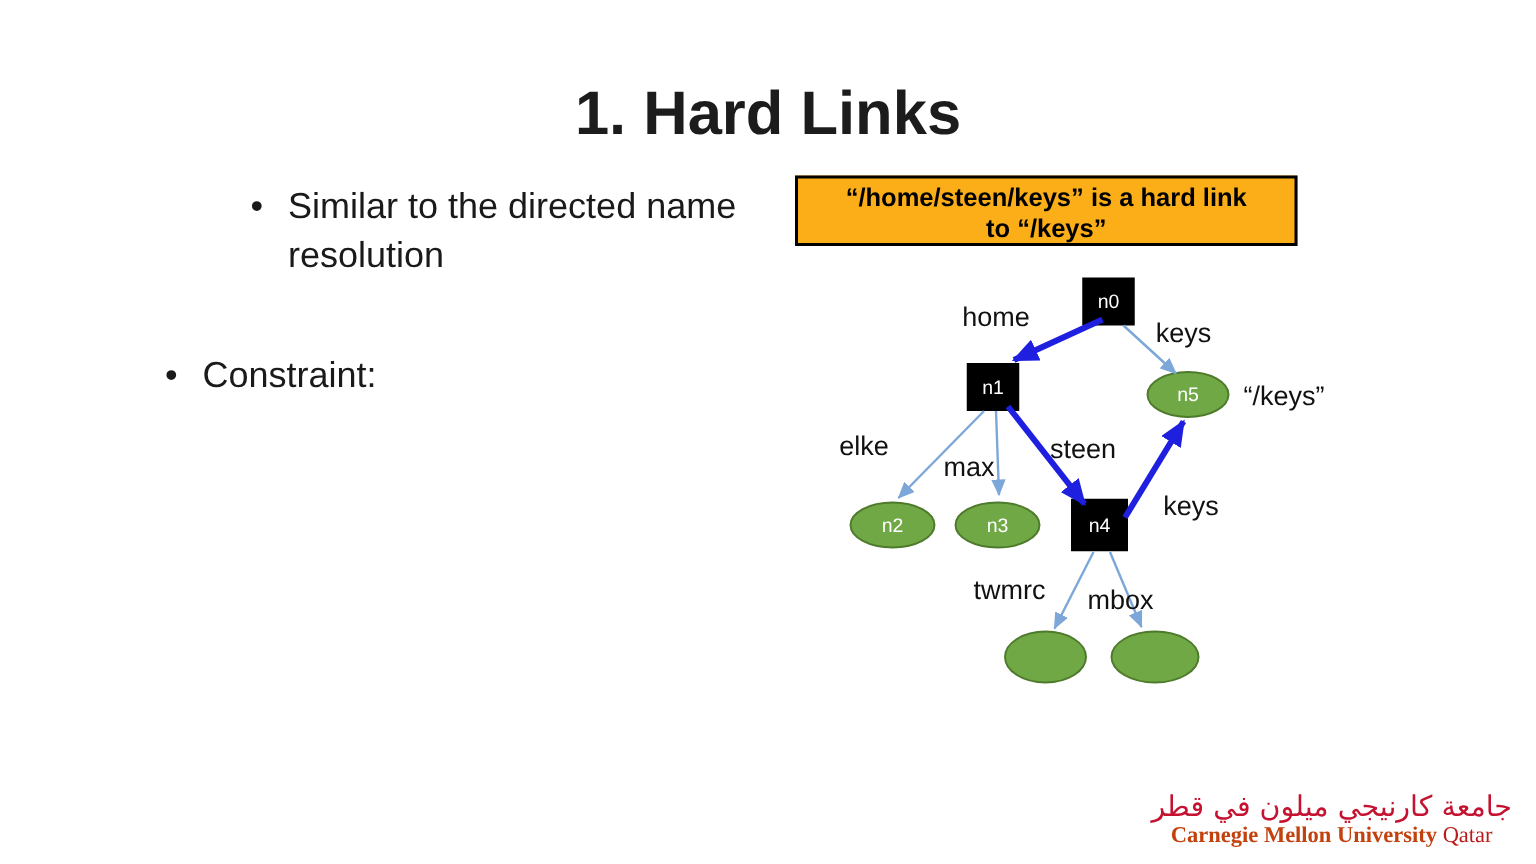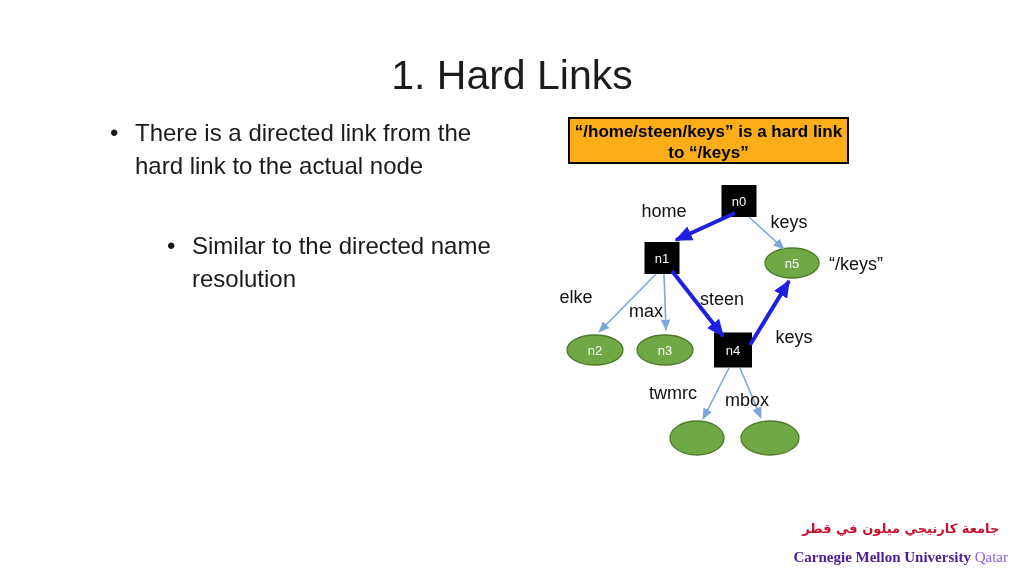--- a/index.html
+++ b/index.html
@@ -1,53 +1,50 @@
 <!DOCTYPE html>
 <html><head>
 <meta charset="utf-8">
 <style>
   html,body{margin:0;padding:0;background:#fff;}
   .slide{position:relative;width:1024px;height:576px;background:#ffffff;overflow:hidden;
          font-family:"Liberation Sans",sans-serif;color:#1a1a1a;}
   .title{position:absolute;top:52px;left:0;width:1024px;text-align:center;
-         font-size:41px;font-weight:400;color:#1c1c1c;}
+         font-size:41px;font-weight:700;color:#1c1c1c;}
   .bullets{position:absolute;left:108px;top:116px;width:462px;font-size:24px;line-height:33px;}
   .group{margin-bottom:47px;}
   .b{position:relative;white-space:pre-line;}
   .l1{padding-left:27px;}
   .l2{margin-left:57px;padding-left:27px;margin-top:5px;width:372px;}
   .l1::before,.l2::before{content:"\2022";position:absolute;left:2px;top:0;}
-  .callout{position:absolute;left:568px;top:117px;width:281px;height:47px;box-sizing:border-box;
+  .callout{position:absolute;left:530px;top:117px;width:335px;height:47px;box-sizing:border-box;
            border:2px solid #000;text-align:center;font-size:17px;line-height:21px;
            font-weight:600;white-space:pre-line;padding-top:2px;color:#000;}
   .diagram-svg{position:absolute;left:0;top:0;}
   .diagram-svg text{font-family:"Liberation Sans",sans-serif;}
   .logo{position:absolute;right:16px;bottom:11px;text-align:center;line-height:1;}
-  .logo-arabic{font-size:13px;font-weight:700;margin-bottom:15px;
+  .logo-arabic{font-size:19px;font-weight:400;margin-bottom:2px;
                font-family:"DejaVu Sans",sans-serif;}
   .logo-en{font-size:15px;font-family:"Liberation Serif",serif;white-space:nowrap;}
   .logo-university{font-weight:700;}
 </style>
 </head>
 <body>
 
 <div class="slide">
 
   <div class="title">1. Hard Links</div>
 
   <div class="bullets">
     <div class="group">
-      <div class="b l1">There is a directed link from the
-hard link to the actual node</div>
-    </div>
-    <div class="group">
       <div class="b l2">Similar to the directed name
 resolution</div>
     </div>
     <div class="group">
+      <div class="b l1">Constraint:</div>
     </div>
   </div>
 
   <div class="callout" style="background: rgb(251, 174, 23); border-color: rgb(0, 0, 0);">“/home/steen/keys” is a hard link
 to “/keys”</div>
 
   <svg class="diagram-svg" width="1024" height="576" viewBox="0 0 1024 576">
       <defs>
         <marker id="ah-thin" markerWidth="7" markerHeight="6" refX="6.5" refY="3" orient="auto">
           <path d="M0,0 L7,3 L0,6 Z" fill="#7DA7D9"></path>
@@ -84,16 +81,16 @@
       <text x="576" y="303" text-anchor="middle" font-size="18" fill="#111111">elke</text>
       <text x="646" y="317" text-anchor="middle" font-size="18" fill="#111111">max</text>
       <text x="722" y="305" text-anchor="middle" font-size="18" fill="#111111">steen</text>
       <text x="794" y="343" text-anchor="middle" font-size="18" fill="#111111">keys</text>
       <text x="673" y="399" text-anchor="middle" font-size="18" fill="#111111">twmrc</text>
       <text x="747" y="406" text-anchor="middle" font-size="18" fill="#111111">mbox</text>
     </svg>
 
   <div class="logo">
     <div class="logo-arabic" dir="rtl" style="color: rgb(196, 18, 48);">جامعة كارنيجي ميلون في قطر</div>
-    <div class="logo-en"><span class="logo-university" style="color: #4c1d95;">Carnegie Mellon University</span><span class="logo-campus" style="color: #8b5cf6;"> Qatar</span></div>
+    <div class="logo-en"><span class="logo-university" style="color: #c2410c;">Carnegie Mellon University</span><span class="logo-campus" style="color: #b91c1c;"> Qatar</span></div>
   </div>
 
 </div>
 
 </body></html>

